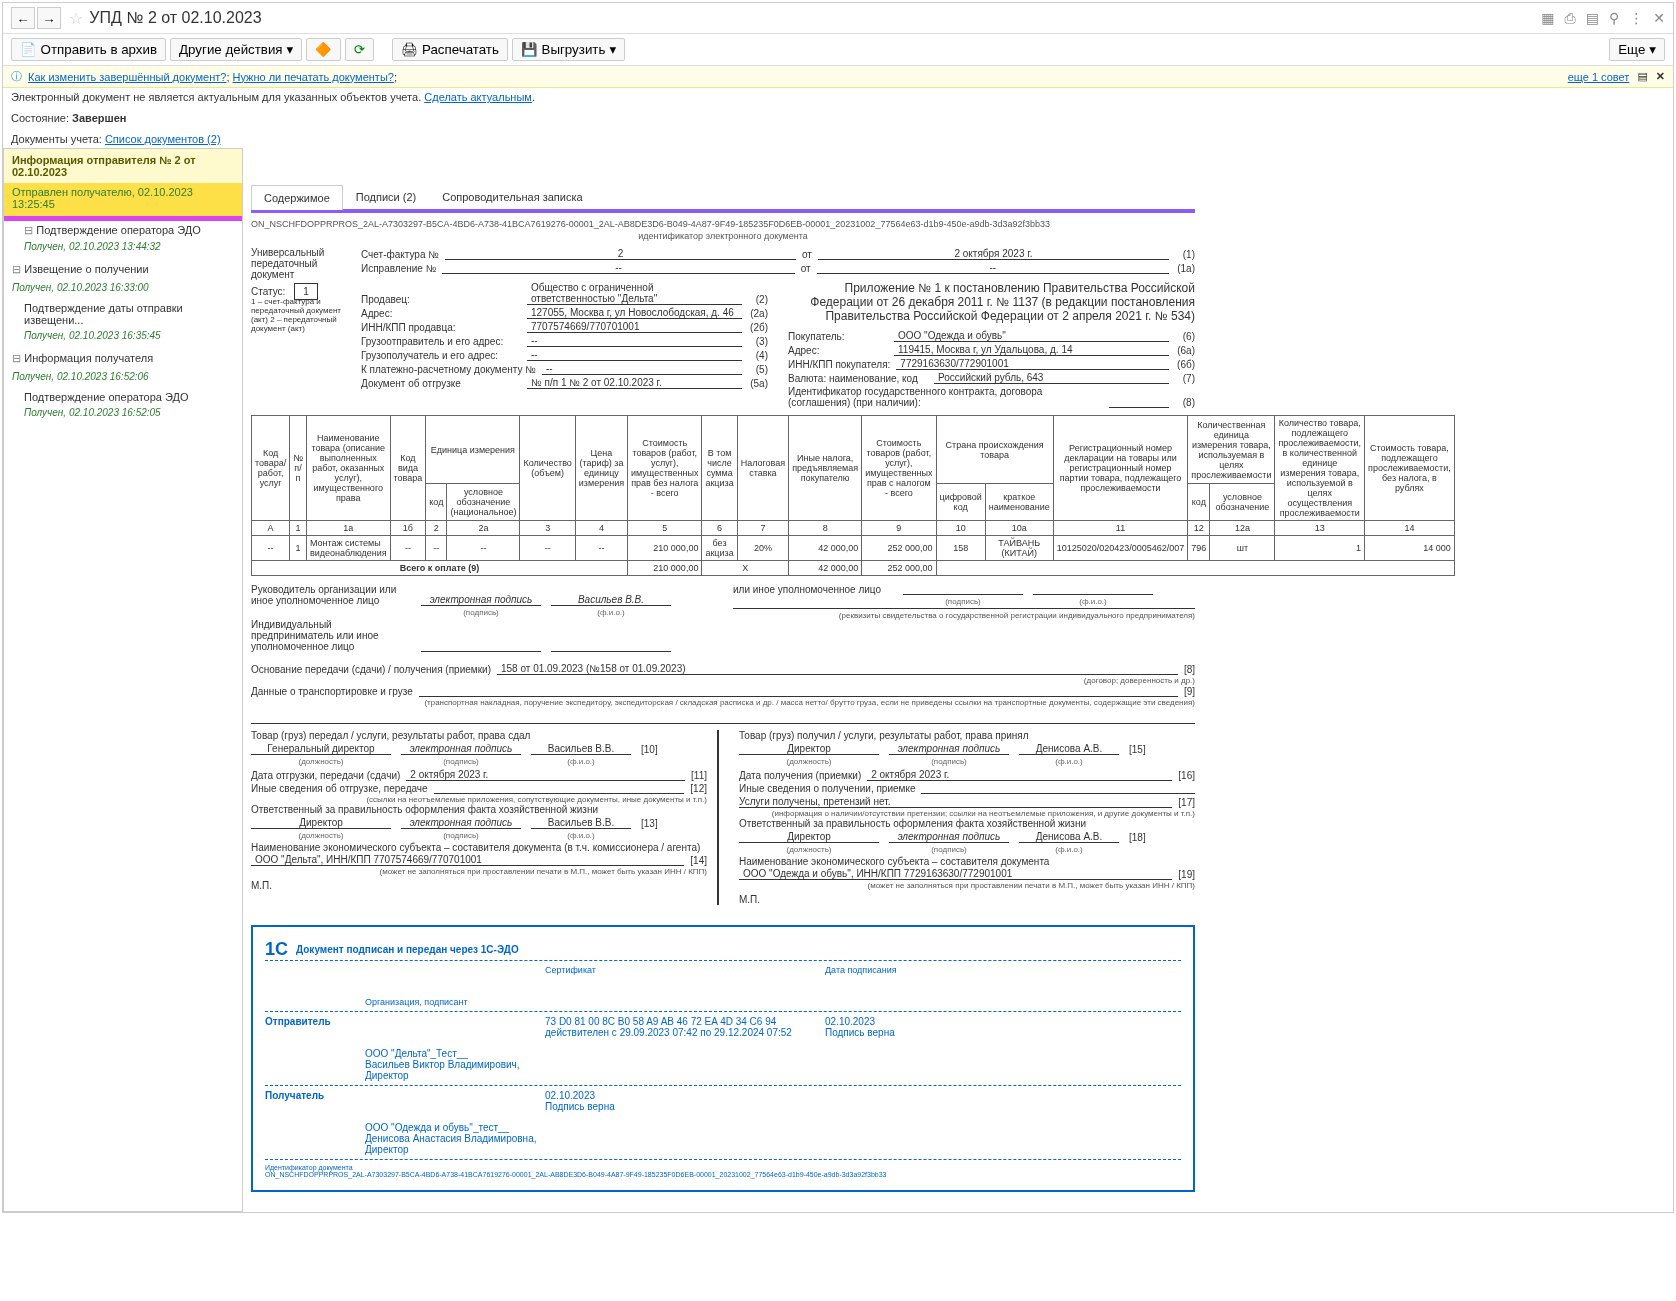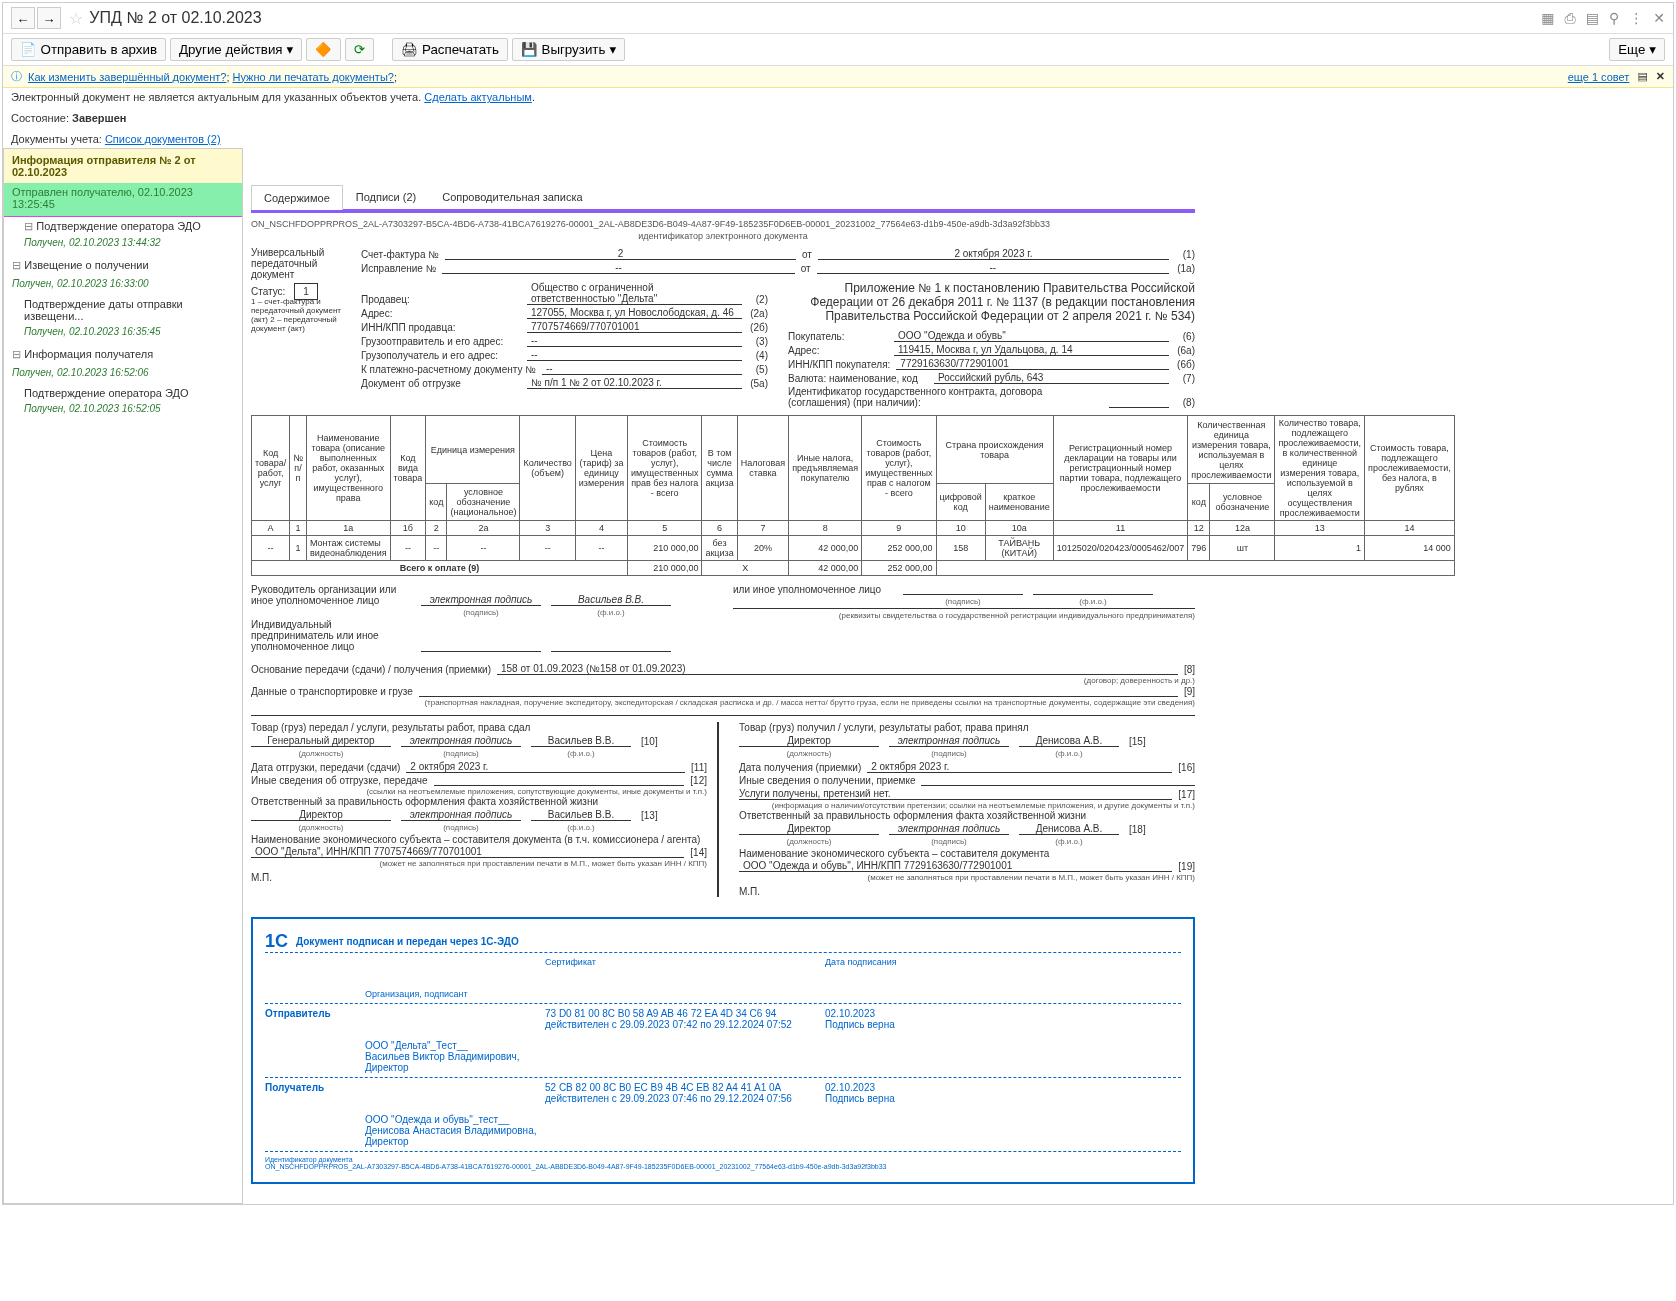--- a/index.html
+++ b/index.html
@@ -16,21 +16,21 @@
 .warning { background: #fffde7; border-bottom: 1px solid #f0e68c; padding: 3px 8px; display: flex; align-items: center; }
 .warning a { color: #0066cc; text-decoration: underline; }
 .info-line { padding: 3px 8px; }
 .info-line a { color: #0066cc; text-decoration: underline; }
 .status-line { padding: 6px 8px; }
 .docs-line { padding: 3px 8px; }
 .docs-line a { color: #0066cc; text-decoration: underline; }
 .main { display: flex; }
 .sidebar { width: 240px; border: 1px solid #ccc; font-size: 11px; }
 .side-header { background: #fffacd; padding: 5px 8px; font-weight: bold; color: #5a5a00; }
-.side-sub { background: #86efac; padding: 3px 8px 6px; color: #2e7d32; border-bottom: 1px solid #d946ef; }
+.side-sub { background: #fde047; padding: 3px 8px 6px; color: #2e7d32; border-bottom: 5px solid #d946ef; }
 .side-section { padding: 5px 8px; cursor: pointer; }
 .side-item { padding: 3px 8px 3px 20px; }
 .side-time { padding: 1px 8px 6px 20px; color: #2e7d32; font-style: italic; font-size: 10px; }
 .side-exp::before { content: "⊟ "; color: #888; }
 .content { flex: 1; padding: 0 8px; max-width: 960px; }
 .tabs { border-bottom: 4px solid #8b5cf6; display: flex; margin-top: 36px; }
 .tab { padding: 6px 12px; border: 1px solid transparent; border-bottom: none; cursor: pointer; }
 .tab.active { border-color: #ccc; background: #fff; position: relative; top: 1px; }
 .doc-id { font-size: 9px; color: #555; padding: 6px 0 2px; word-break: break-all; }
 .doc-id-label { text-align: right; font-size: 9px; color: #555; padding-bottom: 6px; }
@@ -363,21 +363,21 @@
           <span>[8]</span>
         </div>
         <div class="small-note">(договор; доверенность и др.)</div>
         <div class="field-row">
           <span>Данные о транспортировке и грузе</span>
           <span class="field-val"></span>
           <span>[9]</span>
         </div>
         <div class="small-note">(транспортная накладная, поручение экспедитору, экспедиторская / складская расписка и др. / масса нетто/ брутто груза, если не приведены ссылки на транспортные документы, содержащие эти сведения)</div>
 
-        <div class="two-col" style="margin-top:8px;border-top:1px solid #333;padding-top:6px">
+        <div class="two-col" style="margin-top:16px;border-top:1px solid #333;padding-top:6px">
           <div style="border-right:2px solid #333;padding-right:10px">
             <div>Товар (груз) передал / услуги, результаты работ, права сдал</div>
             <div class="sign-line">
               <span class="sign-field" style="width:140px;font-style:normal">Генеральный директор</span>
               <span class="sign-field" style="width:120px">электронная подпись</span>
               <span class="sign-field" style="width:100px;font-style:normal">Васильев В.В.</span>
               <span>[10]</span>
             </div>
             <div class="sign-line">
                 <span class="sign-caption" style="width:140px">(должность)</span>
@@ -477,21 +477,20 @@
           </div>
           <div class="sig-row">
             <span class="sig-col1">Отправитель</span>
             <span class="sig-col2"><span>ООО "Дельта"_Тест__</span><br><span>Васильев Виктор Владимирович, Директор</span></span>
             <span class="sig-col3"><span>73 D0 81 00 8C B0 58 A9 AB 46 72 EA 4D 34 C6 94</span><br><span>действителен с 29.09.2023 07:42 по 29.12.2024 07:52</span></span>
             <span class="sig-col4"><span>02.10.2023</span><br><span>Подпись верна</span></span>
           </div>
           <div class="sig-row">
             <span class="sig-col1">Получатель</span>
             <span class="sig-col2"><span>ООО "Одежда и обувь"_тест__</span><br><span>Денисова Анастасия Владимировна, Директор</span></span>
-            <span class="sig-col3"><span>52 CB 82 00 8C B0 EC B9 4B 4C EB 82 A4 41 A1 0A</span><br><span>действителен с 29.09.2023 07:46 по 29.12.2024 07:56</span></span>
             <span class="sig-col4"><span>02.10.2023</span><br><span>Подпись верна</span></span>
           </div>
           <div style="font-size:7px;color:#0066cc;margin-top:4px">
             <span>Идентификатор документа</span><br>
             <span style="word-break:break-all">ON_NSCHFDOPPRPROS_2AL-A7303297-B5CA-4BD6-A738-41BCA7619276-00001_2AL-AB8DE3D6-B049-4A87-9F49-185235F0D6EB-00001_20231002_77564e63-d1b9-450e-a9db-3d3a92f3bb33</span>
           </div>
         </div>
       </div>
     </div>
   </div>

